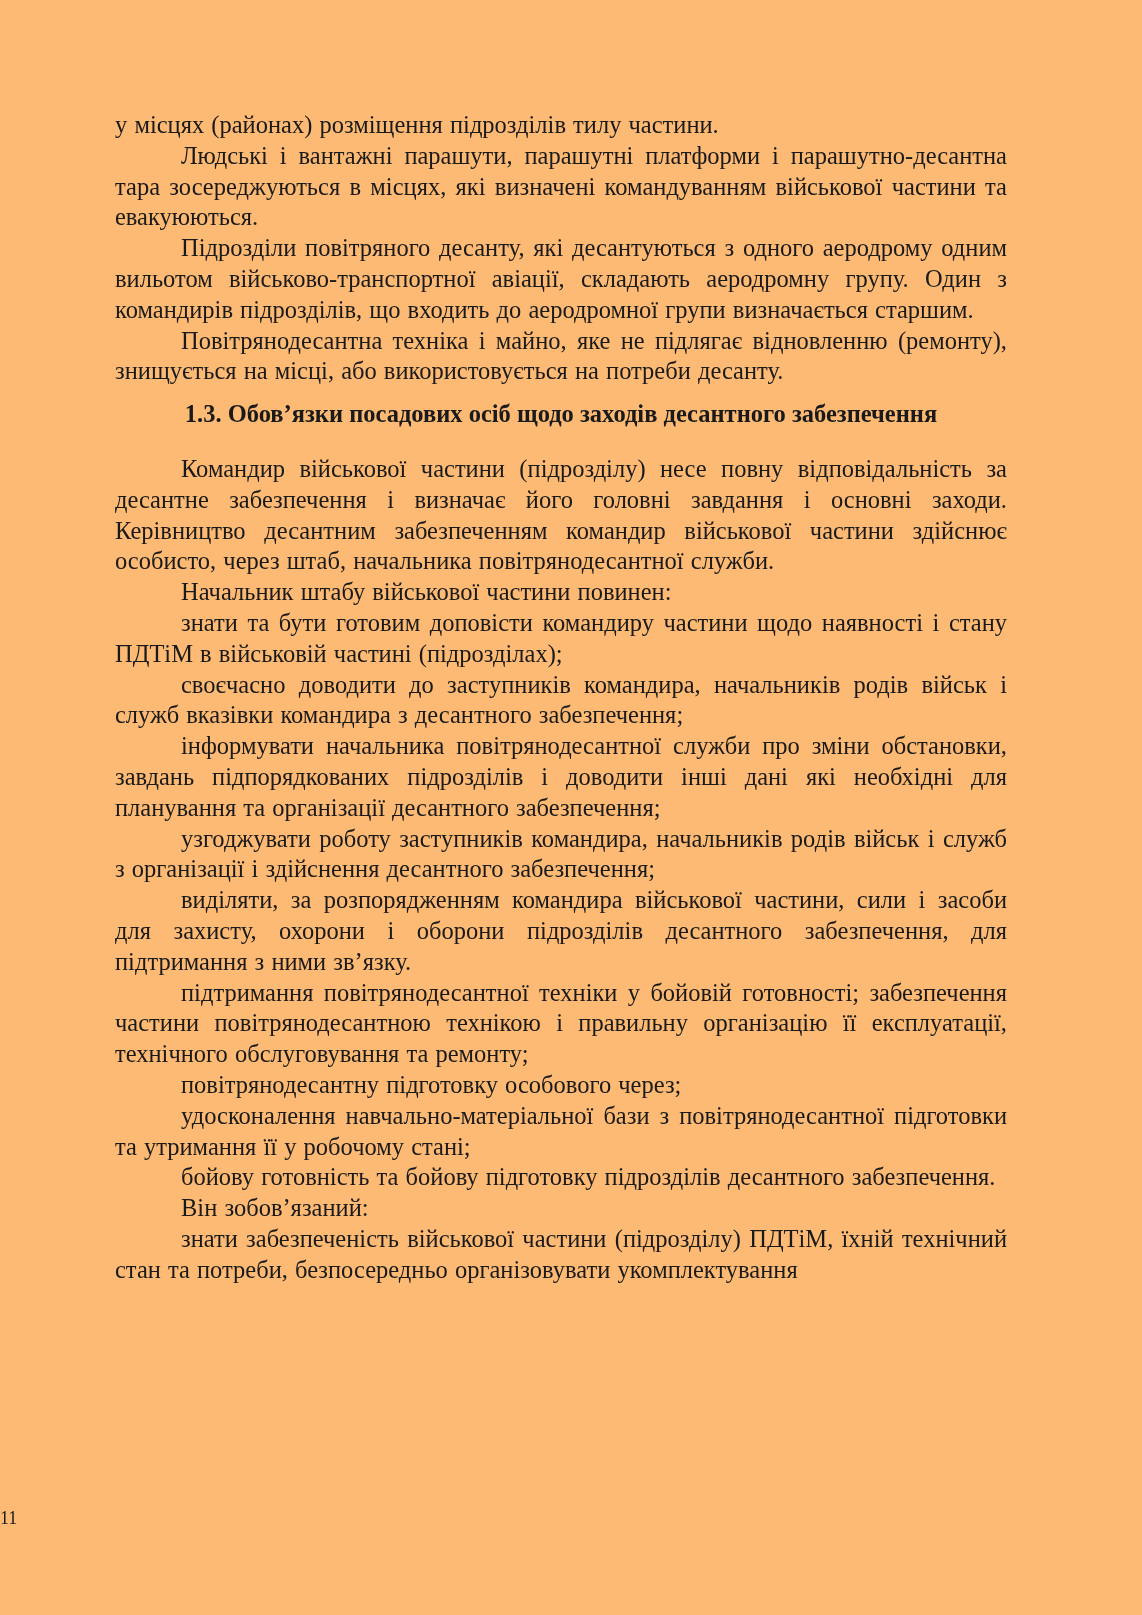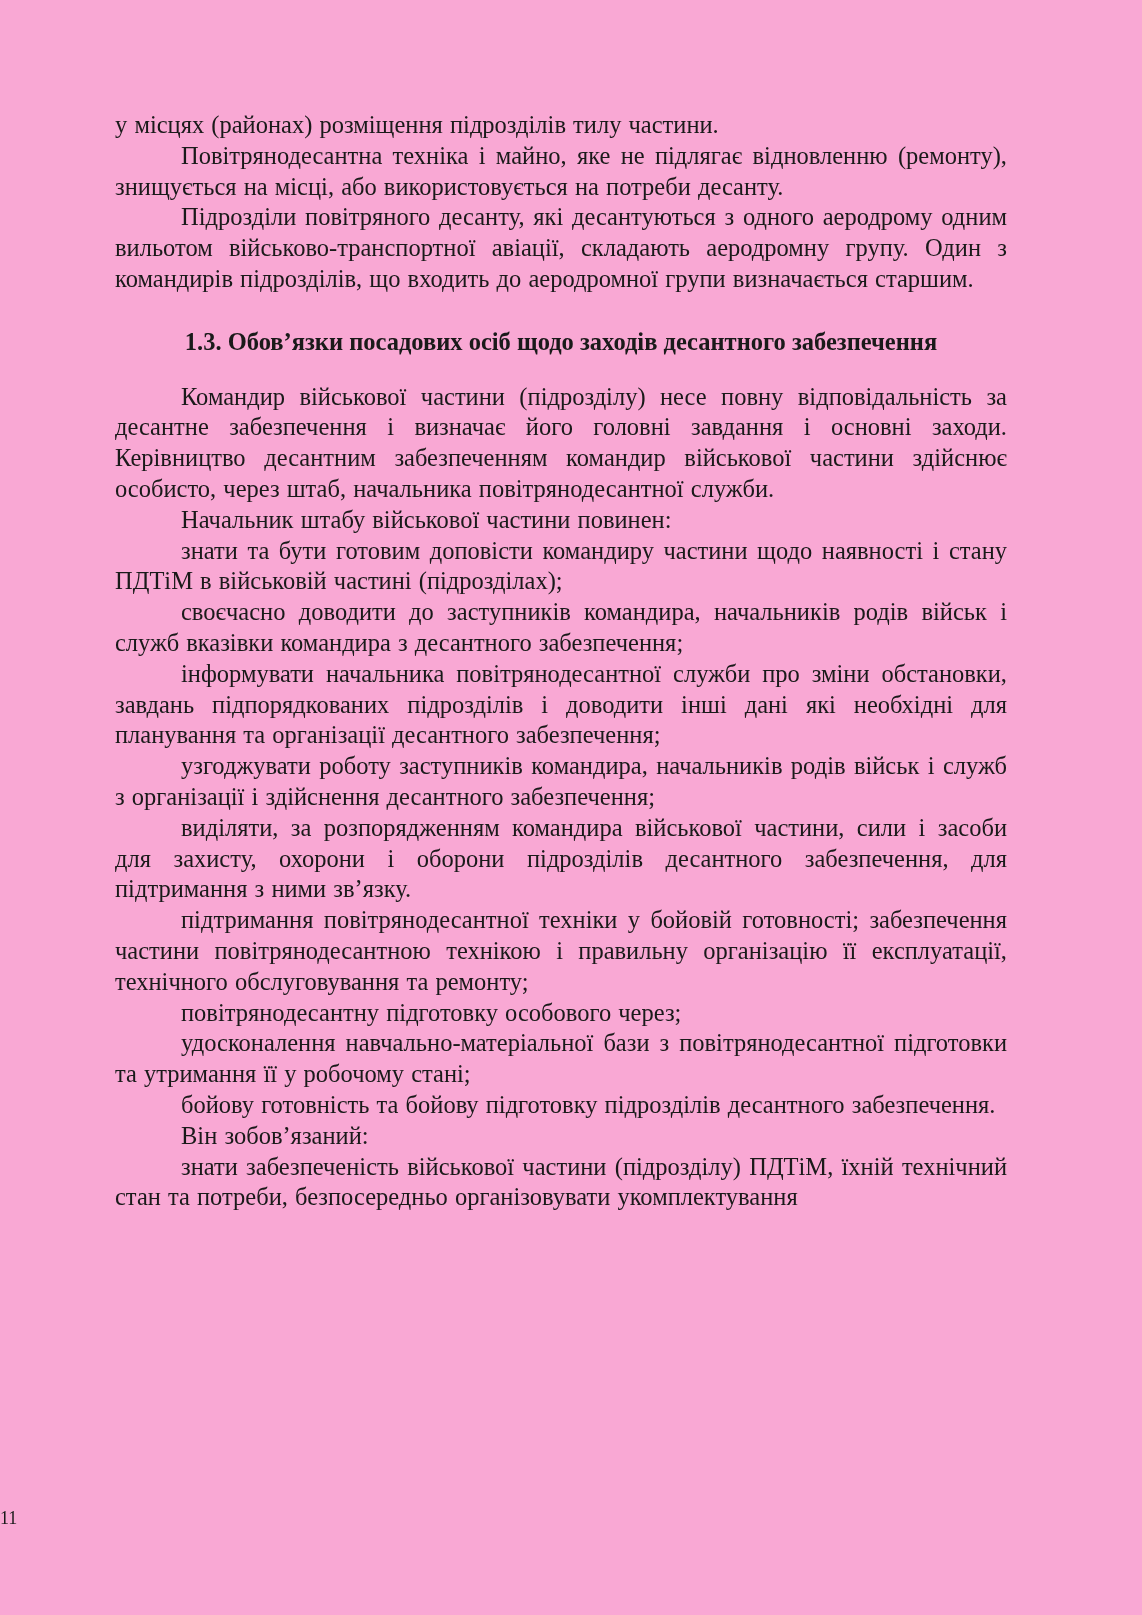--- a/index.html
+++ b/index.html
@@ -4,21 +4,21 @@
 <style>
   html, body {
     margin: 0;
     padding: 0;
     background: #ffffff;
   }
   .page {
     position: relative;
     width: 1142px;
     height: 1615px;
-    background: #f9a8d4;
+    background: #fdba74;
     overflow: hidden;
     font-family: "Liberation Serif", "DejaVu Serif", serif;
     color: #1a1a1a;
   }
   .content {
     position: absolute;
     left: 115px;
     top: 110px;
     width: 892px;
   }
@@ -30,42 +30,43 @@
     text-indent: 66px;
     word-spacing: 1px;
   }
   .content p.p-noindent {
     text-indent: 0;
   }
   .content p.p-heading {
     text-indent: 0;
     text-align: center;
     font-weight: bold;
-    margin-top: 32px;
+    margin-top: 12px;
     margin-bottom: 24px;
     word-spacing: 0;
   }
   .page-number {
     position: absolute;
     left: 0;
     top: 1503px;
     width: 100%;
     font-size: 18px;
     line-height: 30.8px;
     color: #1a1a1a;
   }
 </style>
 </head>
 <body>
 
 <div class="page">
   <div class="content">
     <p class="p-noindent">у місцях (районах) розміщення підрозділів тилу частини.</p>
+    <p>Людські і вантажні парашути, парашутні платформи і парашутно-десантна тара зосереджуються в місцях, які визначені командуванням військової частини та евакуюються.</p>
+    <p>Підрозділи повітряного десанту, які десантуються з одного аеродрому одним вильотом військово-транспортної авіації, складають аеродромну групу. Один з командирів підрозділів, що входить до аеродромної групи визначається старшим.</p>
     <p>Повітрянодесантна техніка і майно, яке не підлягає відновленню (ремонту), знищується на місці, або використовується на потреби десанту.</p>
-    <p>Підрозділи повітряного десанту, які десантуються з одного аеродрому одним вильотом військово-транспортної авіації, складають аеродромну групу. Один з командирів підрозділів, що входить до аеродромної групи визначається старшим.</p>
     <p class="p-heading">1.3. Обов’язки посадових осіб щодо заходів десантного забезпечення</p>
     <p>Командир військової частини (підрозділу) несе повну відповідальність за десантне забезпечення і визначає його головні завдання і основні заходи. Керівництво десантним забезпеченням командир військової частини здійснює особисто, через штаб, начальника повітрянодесантної служби.</p>
     <p>Начальник штабу військової частини повинен:</p>
     <p>знати та бути готовим доповісти командиру частини щодо наявності і стану ПДТіМ в військовій частині (підрозділах);</p>
     <p>своєчасно доводити до заступників командира, начальників родів військ і служб вказівки командира з десантного забезпечення;</p>
     <p>інформувати начальника повітрянодесантної служби про зміни обстановки, завдань підпорядкованих підрозділів і доводити інші дані які необхідні для планування та організації десантного забезпечення;</p>
     <p>узгоджувати роботу заступників командира, начальників родів військ і служб з організації і здійснення десантного забезпечення;</p>
     <p>виділяти, за розпорядженням командира військової частини, сили і засоби для захисту, охорони і оборони підрозділів десантного забезпечення, для підтримання з ними зв’язку.</p>
     <p>підтримання повітрянодесантної техніки у бойовій готовності; забезпечення частини повітрянодесантною технікою і правильну організацію її експлуатації, технічного обслуговування та ремонту;</p>
     <p>повітрянодесантну підготовку особового через;</p>

